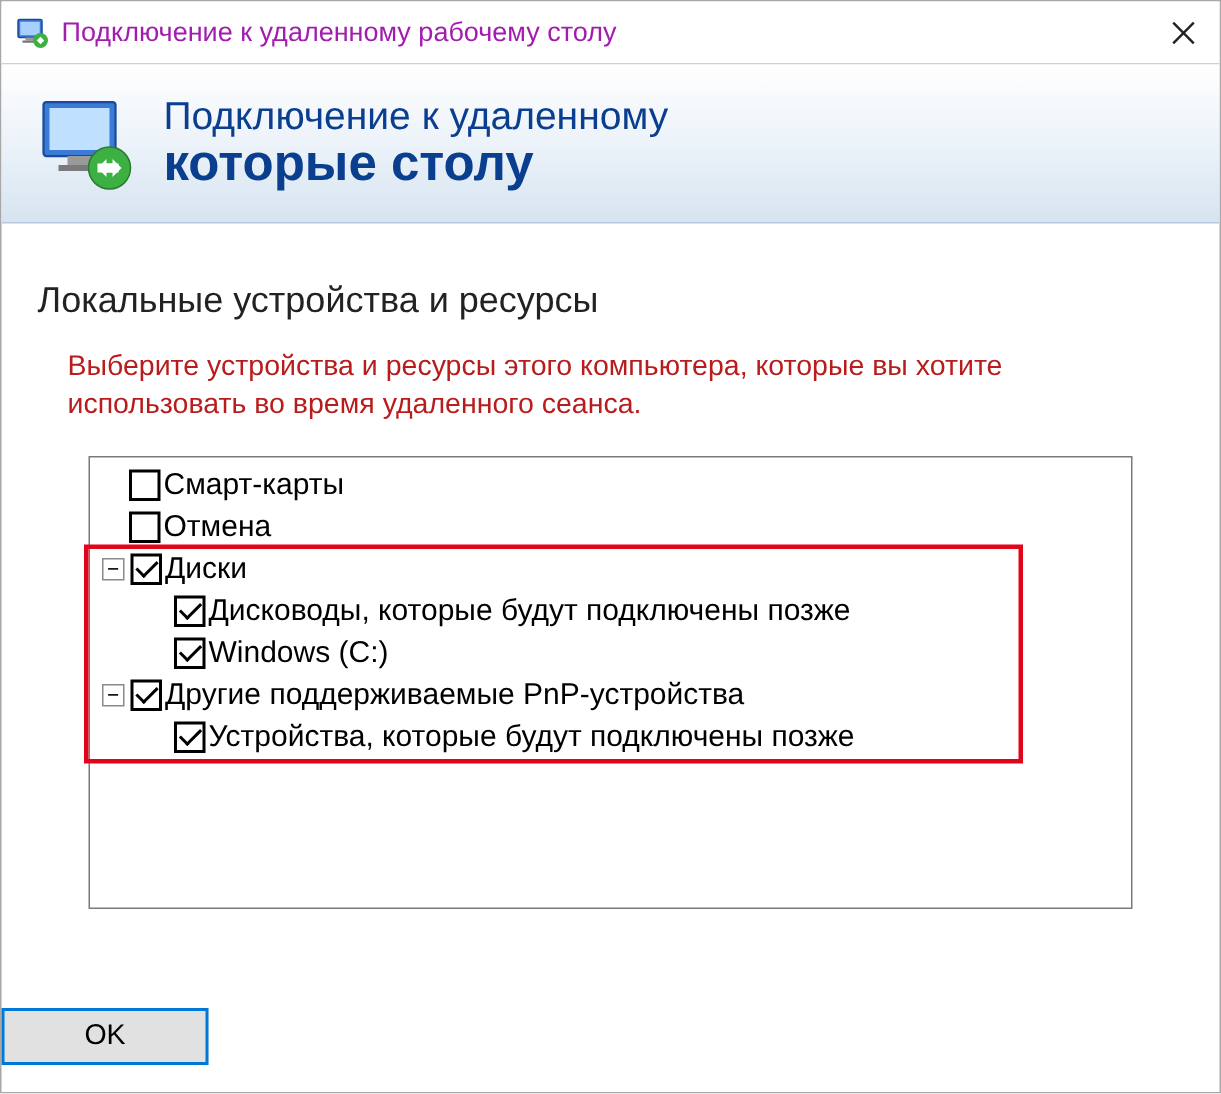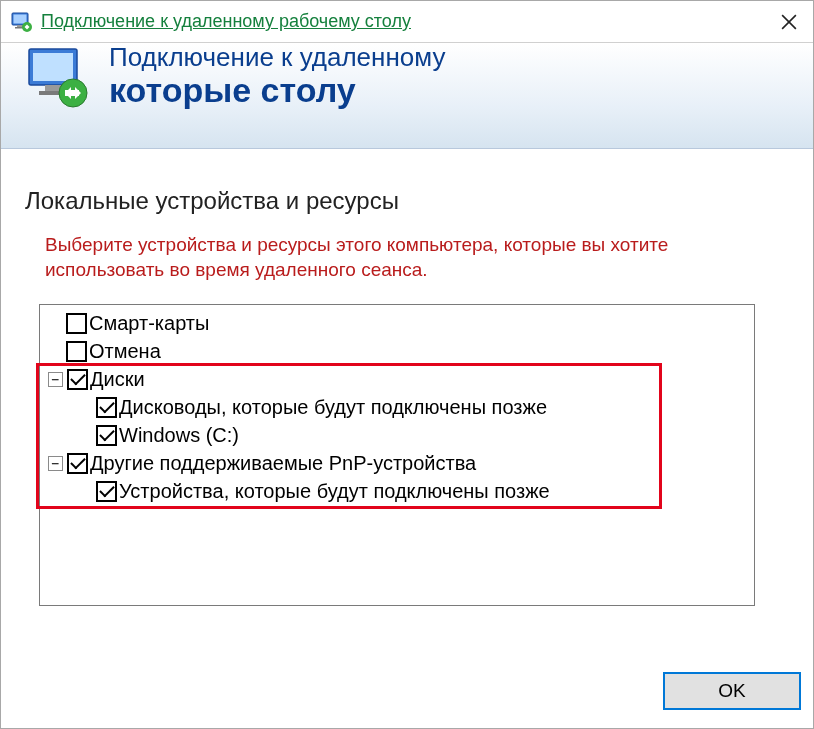--- a/index.html
+++ b/index.html
@@ -29,39 +29,38 @@
     background: #fff;
     border-bottom: 1px solid #d0d0d0;
   }
   .titlebar-icon {
     width: 22px;
     height: 22px;
     margin-right: 8px;
   }
   .titlebar-text {
     font-size: 18px;
-    color: #15803d;
+    color: #a21caf;
     flex: 1;
-    text-decoration: underline;
   }
   .titlebar-close {
     width: 48px;
     height: 42px;
     display: flex;
     align-items: center;
     justify-content: center;
     font-size: 18px;
     color: #222;
     cursor: pointer;
   }
   .banner {
     height: 106px;
     background: linear-gradient(to bottom, #ffffff 0%, #e8f0f8 60%, #d6e4f0 100%);
     display: flex;
-    align-items: flex-start;
+    align-items: center;
     padding-left: 24px;
     border-bottom: 1px solid #b8c8dc;
   }
   .banner-icon {
     width: 68px;
     height: 68px;
     margin-right: 16px;
   }
   .banner-text {
     color: #0a3e8e;
@@ -84,21 +83,21 @@
     color: #222;
     margin-bottom: 18px;
   }
   .instructions {
     font-size: 19px;
     color: #b91c1c;
     margin: 0 20px 22px 20px;
     line-height: 1.3;
   }
   .tree-box {
-    margin: 0 34px 0 14px;
+    margin: 0 34px 0 34px;
     border: 1px solid #7a7a7a;
     height: 302px;
     background: #fff;
     padding: 4px 0;
     font-size: 20px;
     position: relative;
   }
   .tree-row {
     display: flex;
     align-items: center;
@@ -148,23 +147,23 @@
     color: #000;
   }
   .highlight-box {
     position: absolute;
     border: 3px solid #e2041b;
     pointer-events: none;
   }
   .footer {
     height: 74px;
     display: flex;
-    justify-content: flex-end;
-    align-items: center;
-    padding-right: 12px;
+    justify-content: flex-start;
+    align-items: center;
+    padding-right: 28px;
     gap: 16px;
   }
   .btn {
     font-size: 19px;
     height: 38px;
     width: 138px;
     background: #e1e1e1;
     border: 1px solid #adadad;
     cursor: pointer;
     color: #000;

